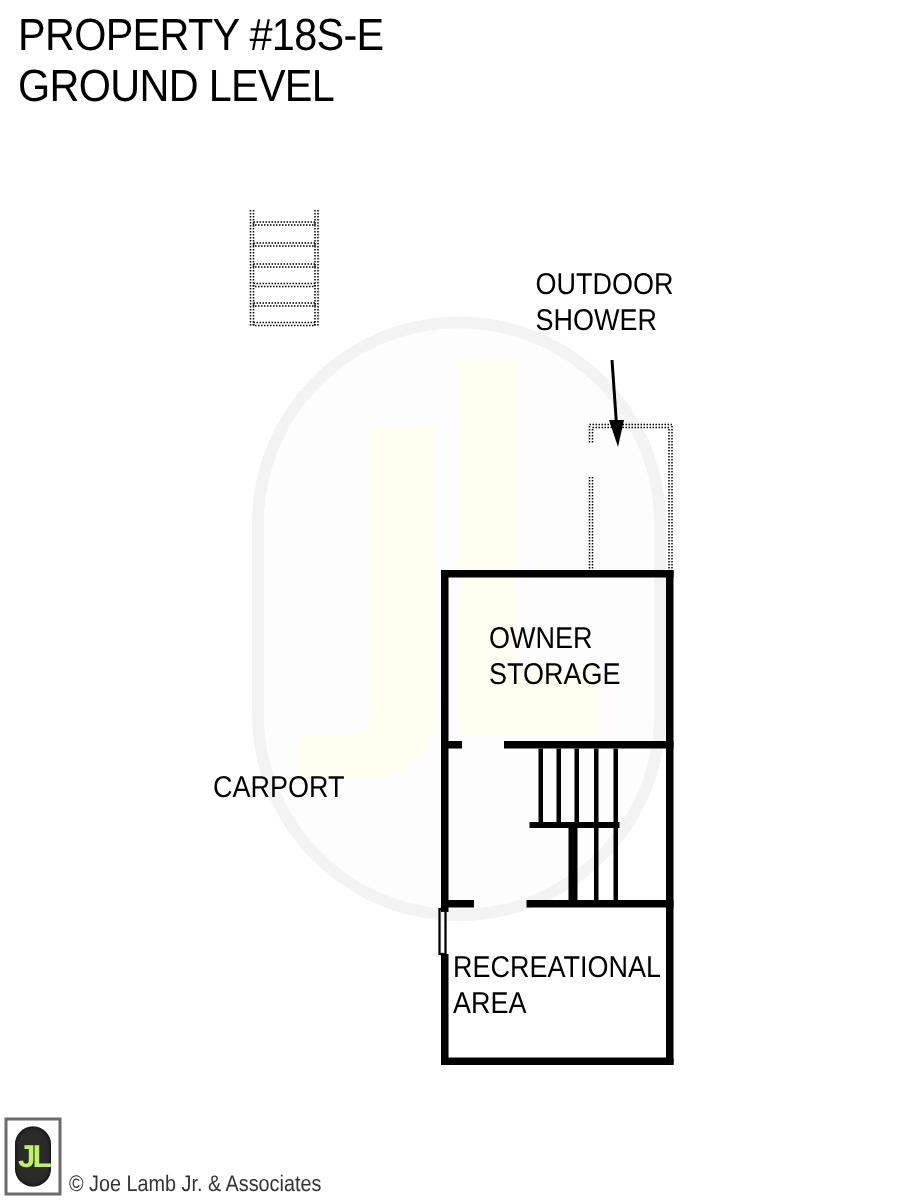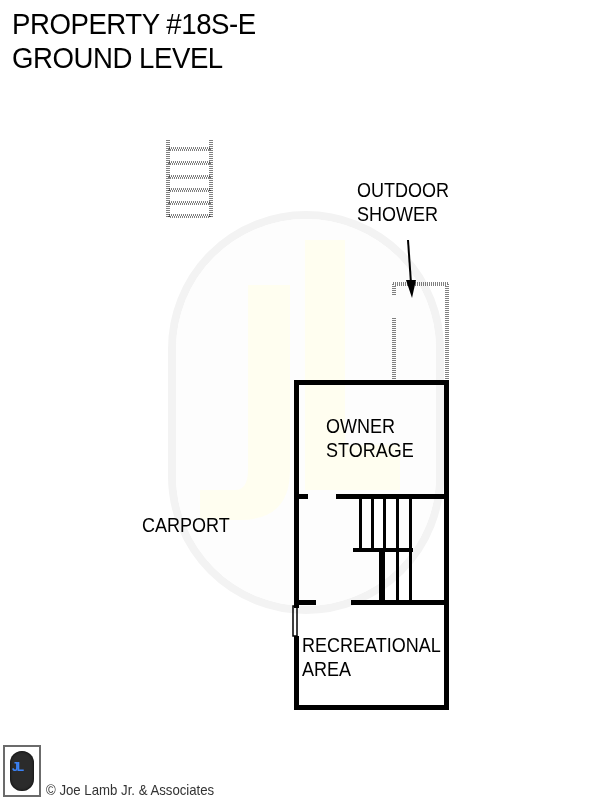--- a/index.html
+++ b/index.html
@@ -9,21 +9,21 @@
            letter-spacing: -0.5px; transform: scaleX(0.92); transform-origin: left top; }
   .label { position: absolute; font-size: 20px; line-height: 24px;
            transform: scaleX(0.9); transform-origin: left top; white-space: nowrap; }
   svg.plan { position: absolute; left: 0; top: 0; }
   .footer { position: absolute; left: 0; top: 743px; width: 260px; height: 57px; }
   .logo { position: absolute; left: 3px; top: 2px; width: 38px; height: 52px;
           border: 2px solid #6b6b6b; background: #fff; box-sizing: border-box; }
   .logo-inner { position: absolute; left: 5px; top: 4px; width: 24px; height: 40px;
           background: #2b2b2b; border-radius: 12px; box-shadow: inset 0 0 3px #000; }
   .logo-text { position: absolute; left: 2px; top: 9px; width: 20px; 
-          font-size: 12px; font-weight: bold; color: #3b82f6; letter-spacing: -2px;
+          font-size: 21px; font-weight: bold; color: #bef264; letter-spacing: -2px;
           font-family: "Liberation Sans", sans-serif; }
   .copyright { position: absolute; left: 46px; top: 38px; font-size: 15px;
           color: #333; transform: scaleX(0.88); transform-origin: left top; white-space: nowrap; }
 </style>
 </head>
 <body>
 
 <div class="title" style="top:8px;">PROPERTY #18S-E</div>
 <div class="title" style="top:42px;">GROUND LEVEL</div>
 

